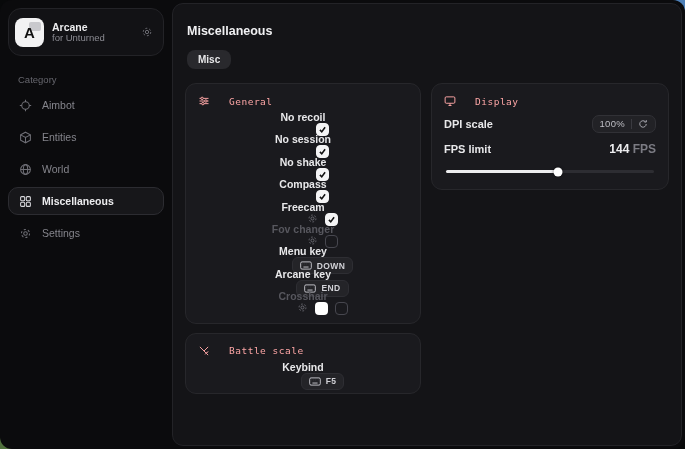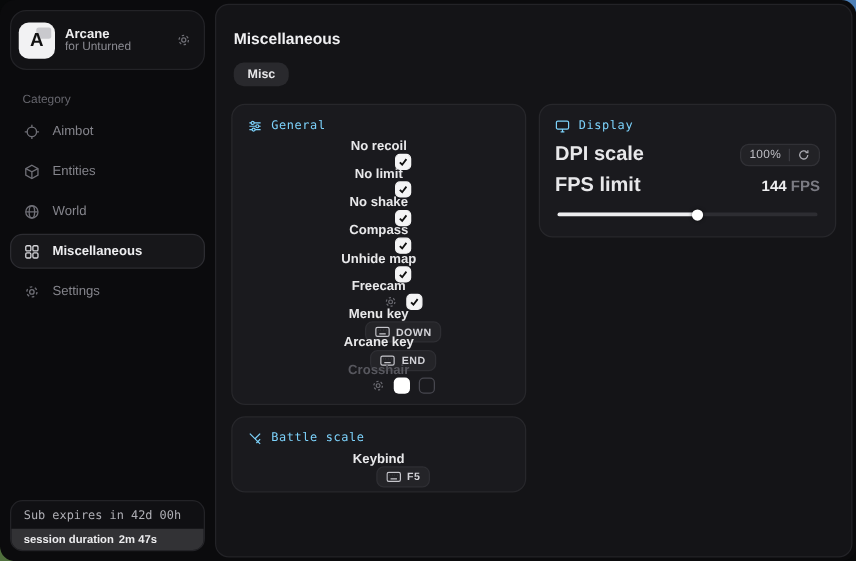--- a/index.html
+++ b/index.html
@@ -39,40 +39,40 @@
   
   .main{flex:1;margin:3px 3px 3px 0;background:#141417;border:1px solid #232327;border-radius:11px;
     padding:12px 12px;box-sizing:border-box;overflow:hidden;}
   .page-title{font-size:12.5px;font-weight:bold;color:#f0f0f2;margin:8px 0 0 2px;}
   .tabs{margin:12px 0 0 2px;display:flex;font-weight:bold;}
   .chip{background:#29292d;border-radius:8px;padding:4px 11px;font-size:10px;color:#e7e7e9;}
   .columns{display:flex;gap:10px;margin-top:14px;align-items:flex-start;}
   .col-left{width:236px;flex:0 0 236px;display:flex;flex-direction:column;gap:9px;}
   .col-right{width:238px;flex:0 0 238px;}
   .card{background:#1a1a1e;border:1px solid #27272b;border-radius:11px;padding:9px 12px 10px;box-sizing:border-box;}
-  .card-head{display:flex;gap:7px;color:#7dd3fc;margin:2px 0 4px;}
+  .card-head{display:flex;align-items:center;gap:19px;color:#fca5a5;margin:2px 0 4px;}
   .card-head .htxt{font-family:"DejaVu Sans Mono","Liberation Mono",monospace;font-size:9.5px;letter-spacing:0.5px;}
   .row{display:flex;align-items:center;justify-content:space-between;height:22.4px;flex-direction:column;}
   .row .lbl{font-size:10.5px;font-weight:bold;color:#e8e8ea;}
   .row.dim .lbl{color:#57575e;}
-  .ctrls{display:flex;align-items:center;gap:7px;padding-left:39px;}
+  .ctrls{display:flex;align-items:flex-start;gap:7px;padding-left:39px;}
   .gico{display:flex;color:#6b6b72;}
   .checkbox{width:13px;height:13px;border-radius:4px;border:1px solid #47474f;background:transparent;
     display:flex;align-items:center;justify-content:center;box-sizing:border-box;}
   .checkbox .check{display:none;}
   .checkbox.on{background:#f4f4f5;border-color:#f4f4f5;}
   .checkbox.on .check{display:block;}
   .swatch{width:13px;height:13px;border-radius:4px;}
   .keypill{display:flex;align-items:center;gap:5px;background:#242428;border:1px solid #2e2e33;
     border-radius:6px;padding:2.5px 7px;color:#c6c6cc;}
   .keypill .ktxt{font-size:8.5px;font-weight:bold;letter-spacing:0.4px;color:#d2d2d7;}
 
   
   .drow{display:flex;align-items:center;justify-content:space-between;height:25px;}
-  .drow .lbl{font-size:16px;font-weight:bold;color:#e8e8ea;}
+  .drow .lbl{font-size:11px;font-weight:bold;color:#e8e8ea;}
   .dpi-pill{display:flex;align-items:center;gap:6px;background:#222226;border:1px solid #313136;
     border-radius:7px;padding:2.5px 7px;}
   .dpi-val{font-size:9.5px;color:#bfbfc5;letter-spacing:0.3px;}
   .dpi-div{width:1px;height:10px;background:#3a3a40;}
   .dpi-pill .ricon{display:flex;color:#a9a9b0;}
   .fps-val{font-size:12px;font-weight:bold;color:#ededef;}
   .fps-unit{color:#7b7b83;}
   .slider{position:relative;height:3px;border-radius:2px;background:#2d2d32;margin:9px 2px 6px;}
   .slider .fill{position:absolute;left:0;top:0;bottom:0;background:#ededef;border-radius:2px;}
   .slider .thumb{position:absolute;top:50%;width:9px;height:9px;border-radius:50%;background:#fff;
@@ -152,27 +152,20 @@
           <span class="nicon">
             <svg width="13" height="13" viewBox="0 0 16 16" fill="none" stroke="currentColor" stroke-width="1.3">
               <circle cx="8" cy="8" r="5" stroke-dasharray="2.6 2.6"></circle>
                 <circle cx="8" cy="8" r="2.2"></circle>
             </svg>
           </span>
           <span>Settings</span>
         </div>
       </div>
 
-      <div class="side-footer">
-        <div class="sf-row1">Sub expires in 42d 00h</div>
-        <div class="sf-row2">
-          <span>session duration</span>
-          <span>2m 47s</span>
-        </div>
-      </div>
     </div>
 
     <div class="main">
       <div class="page-title">Miscellaneous</div>
       <div class="tabs">
         <span class="chip">Misc</span>
       </div>
 
       <div class="columns">
 
@@ -195,51 +188,41 @@
               <span class="lbl">No recoil</span>
               <span class="ctrls">
                   <span class="checkbox on">
                     <svg class="check" width="9" height="9" viewBox="0 0 12 12" fill="none" stroke="#111" stroke-width="2">
                       <path d="M2.5 6.5 5 9l4.5-6"></path>
                     </svg>
                   </span>
                 </span>
             </div>
             <div class="row">
-              <span class="lbl">No limit</span>
+              <span class="lbl">No session</span>
               <span class="ctrls">
                   <span class="checkbox on">
                     <svg class="check" width="9" height="9" viewBox="0 0 12 12" fill="none" stroke="#111" stroke-width="2">
                       <path d="M2.5 6.5 5 9l4.5-6"></path>
                     </svg>
                   </span>
                 </span>
             </div>
             <div class="row">
               <span class="lbl">No shake</span>
               <span class="ctrls">
                   <span class="checkbox on">
                     <svg class="check" width="9" height="9" viewBox="0 0 12 12" fill="none" stroke="#111" stroke-width="2">
                       <path d="M2.5 6.5 5 9l4.5-6"></path>
                     </svg>
                   </span>
                 </span>
             </div>
             <div class="row">
               <span class="lbl">Compass</span>
-              <span class="ctrls">
-                  <span class="checkbox on">
-                    <svg class="check" width="9" height="9" viewBox="0 0 12 12" fill="none" stroke="#111" stroke-width="2">
-                      <path d="M2.5 6.5 5 9l4.5-6"></path>
-                    </svg>
-                  </span>
-                </span>
-            </div>
-            <div class="row">
-              <span class="lbl">Unhide map</span>
               <span class="ctrls">
                   <span class="checkbox on">
                     <svg class="check" width="9" height="9" viewBox="0 0 12 12" fill="none" stroke="#111" stroke-width="2">
                       <path d="M2.5 6.5 5 9l4.5-6"></path>
                     </svg>
                   </span>
                 </span>
             </div>
             <div class="row">
               <span class="lbl">Freecam</span>
@@ -248,20 +231,32 @@
                   <svg width="11" height="11" viewBox="0 0 16 16" fill="none" stroke="currentColor" stroke-width="1.4">
                       <circle cx="8" cy="8" r="5" stroke-dasharray="2.6 2.6"></circle>
                       <circle cx="8" cy="8" r="2.2"></circle>
                     </svg>
                 </span>
                 <span class="checkbox on">
                     <svg class="check" width="9" height="9" viewBox="0 0 12 12" fill="none" stroke="#111" stroke-width="2">
                       <path d="M2.5 6.5 5 9l4.5-6"></path>
                     </svg>
                   </span>
+              </span>
+            </div>
+            <div class="row dim">
+              <span class="lbl">Fov changer</span>
+              <span class="ctrls">
+                <span class="gico">
+                  <svg width="11" height="11" viewBox="0 0 16 16" fill="none" stroke="currentColor" stroke-width="1.4">
+                      <circle cx="8" cy="8" r="5" stroke-dasharray="2.6 2.6"></circle>
+                      <circle cx="8" cy="8" r="2.2"></circle>
+                    </svg>
+                </span>
+                <span class="checkbox"></span>
               </span>
             </div>
             <div class="row">
               <span class="lbl">Menu key</span>
               <span class="ctrls">
                 <span class="keypill">
                   <span>
                     <svg width="12" height="9" viewBox="0 0 14 10" fill="none" stroke="currentColor" stroke-width="1.1">
                       <rect x="0.8" y="0.8" width="12.4" height="8.4" rx="1.6"></rect>
                         <path d="M3 3.3h.1M5.5 3.3h.1M8 3.3h.1M10.5 3.3h.1M4 6.8h6"></path>

